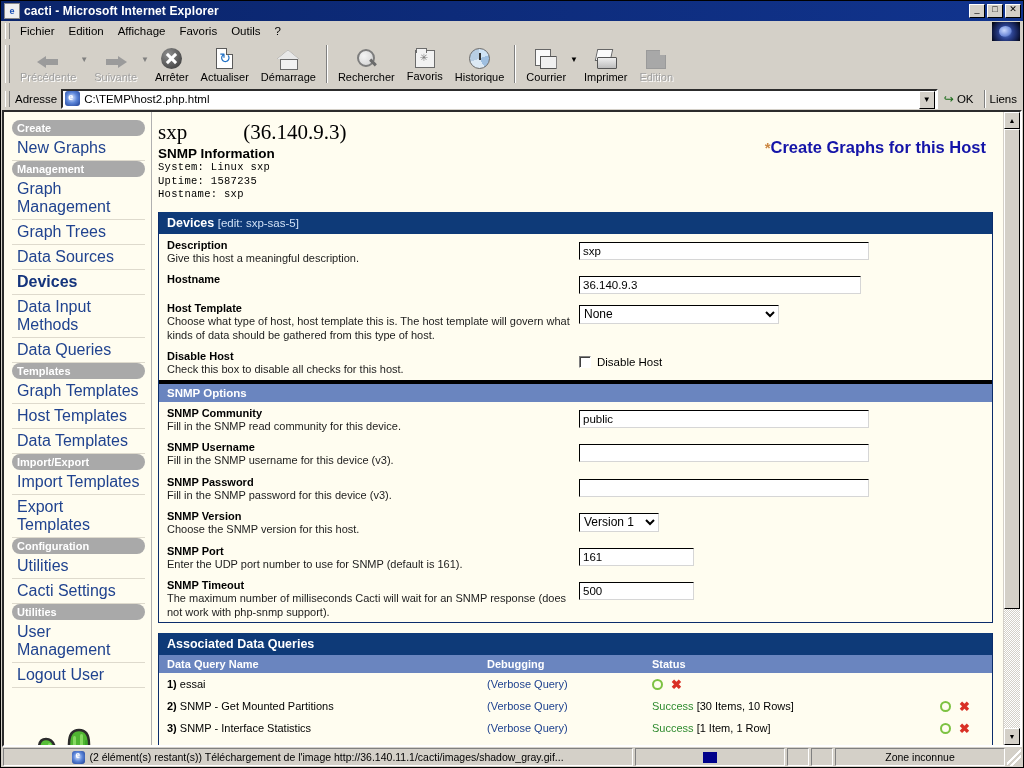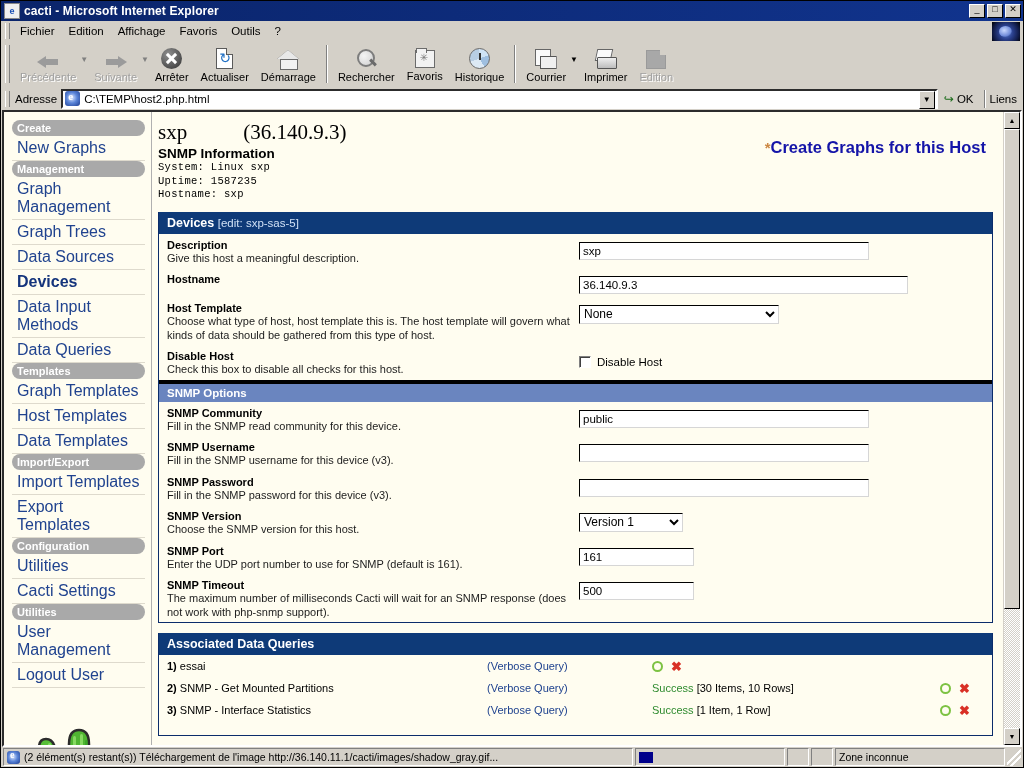--- a/index.html
+++ b/index.html
@@ -439,21 +439,21 @@
   
   .statusbar {
     height:20px; flex:0 0 20px;
     background:#d4d0c8; display:flex; align-items:center;
     padding:1px 2px; gap:2px;
   }
   .sb-pane {
     height:18px; display:flex; align-items:center;
     border:1px solid; border-color:#808080 #fff #fff #808080;
     padding:0 3px; font-size:10.5px; color:#000;
-    overflow:hidden; white-space:nowrap;
+    overflow:hidden; white-space:nowrap;justify-content:center;
   }
   .sb-main { flex:1 1 auto; gap:4px; }
   .sb-prog { width:150px; flex:0 0 150px; position:relative; }
   .sb-prog .fill { width:14px; height:11px; background:#00008b; }
   .sb-small { width:22px; flex:0 0 22px; }
   .sb-zone { width:170px; flex:0 0 170px; }
   .sb-grip {
     width:14px; flex:0 0 14px; height:18px;
     background:
       linear-gradient(135deg, transparent 45%, #fff 45%, #fff 55%, transparent 55%),
@@ -657,21 +657,21 @@
               <div class="fright">
                 <input class="txt" style="width: 290px;" value="sxp">
               </div>
             </div>
 
             <div class="frow">
               <div class="fleft">
                 <div class="fname">Hostname</div>
               </div>
               <div class="fright">
-                <input class="txt" style="width: 329px;" value="36.140.9.3">
+                <input class="txt" style="width: 282px;" value="36.140.9.3">
               </div>
             </div>
 
             <div class="frow">
               <div class="fleft">
                 <div class="fname">Host Template</div>
                 <div class="fdesc">Choose what type of host, host template this is. The host template will govern what kinds of data should be gathered from this type of host.</div>
               </div>
               <div class="fright">
                 <select class="sel" style="width:200px">
@@ -724,21 +724,21 @@
                 <input class="txt" style="width: 290px;" value="">
               </div>
             </div>
 
             <div class="frow">
               <div class="fleft">
                 <div class="fname">SNMP Version</div>
                 <div class="fdesc">Choose the SNMP version for this host.</div>
               </div>
               <div class="fright">
-                <select class="sel" style="width:104px">
+                <select class="sel" style="width:80px">
                   <option>Version 1</option>
                 </select>
               </div>
             </div>
 
             <div class="frow">
               <div class="fleft">
                 <div class="fname">SNMP Port</div>
                 <div class="fdesc">Enter the UDP port number to use for SNMP (default is 161).</div>
               </div>
@@ -756,20 +756,26 @@
                 <input class="txt" style="width: 115px;" value="500">
               </div>
             </div>
 
           </div>
         </div>
 
         <div class="panel">
           <div class="panel-title">Associated Data Queries</div>
 
+          <div class="dq-head-row">
+            <div class="dq-c1">Data Query Name</div>
+            <div class="dq-c2">Debugging</div>
+            <div class="dq-c3">Status</div>
+            <div class="dq-c4"></div>
+          </div>
 
           <div class="panel-body">
 
             <div class="dq-row">
               <div class="dq-c1">
                 <b>1)</b>
                 <span>essai</span>
               </div>
               <div class="dq-c2">
                 <span class="vq">(Verbose Query)</span>

